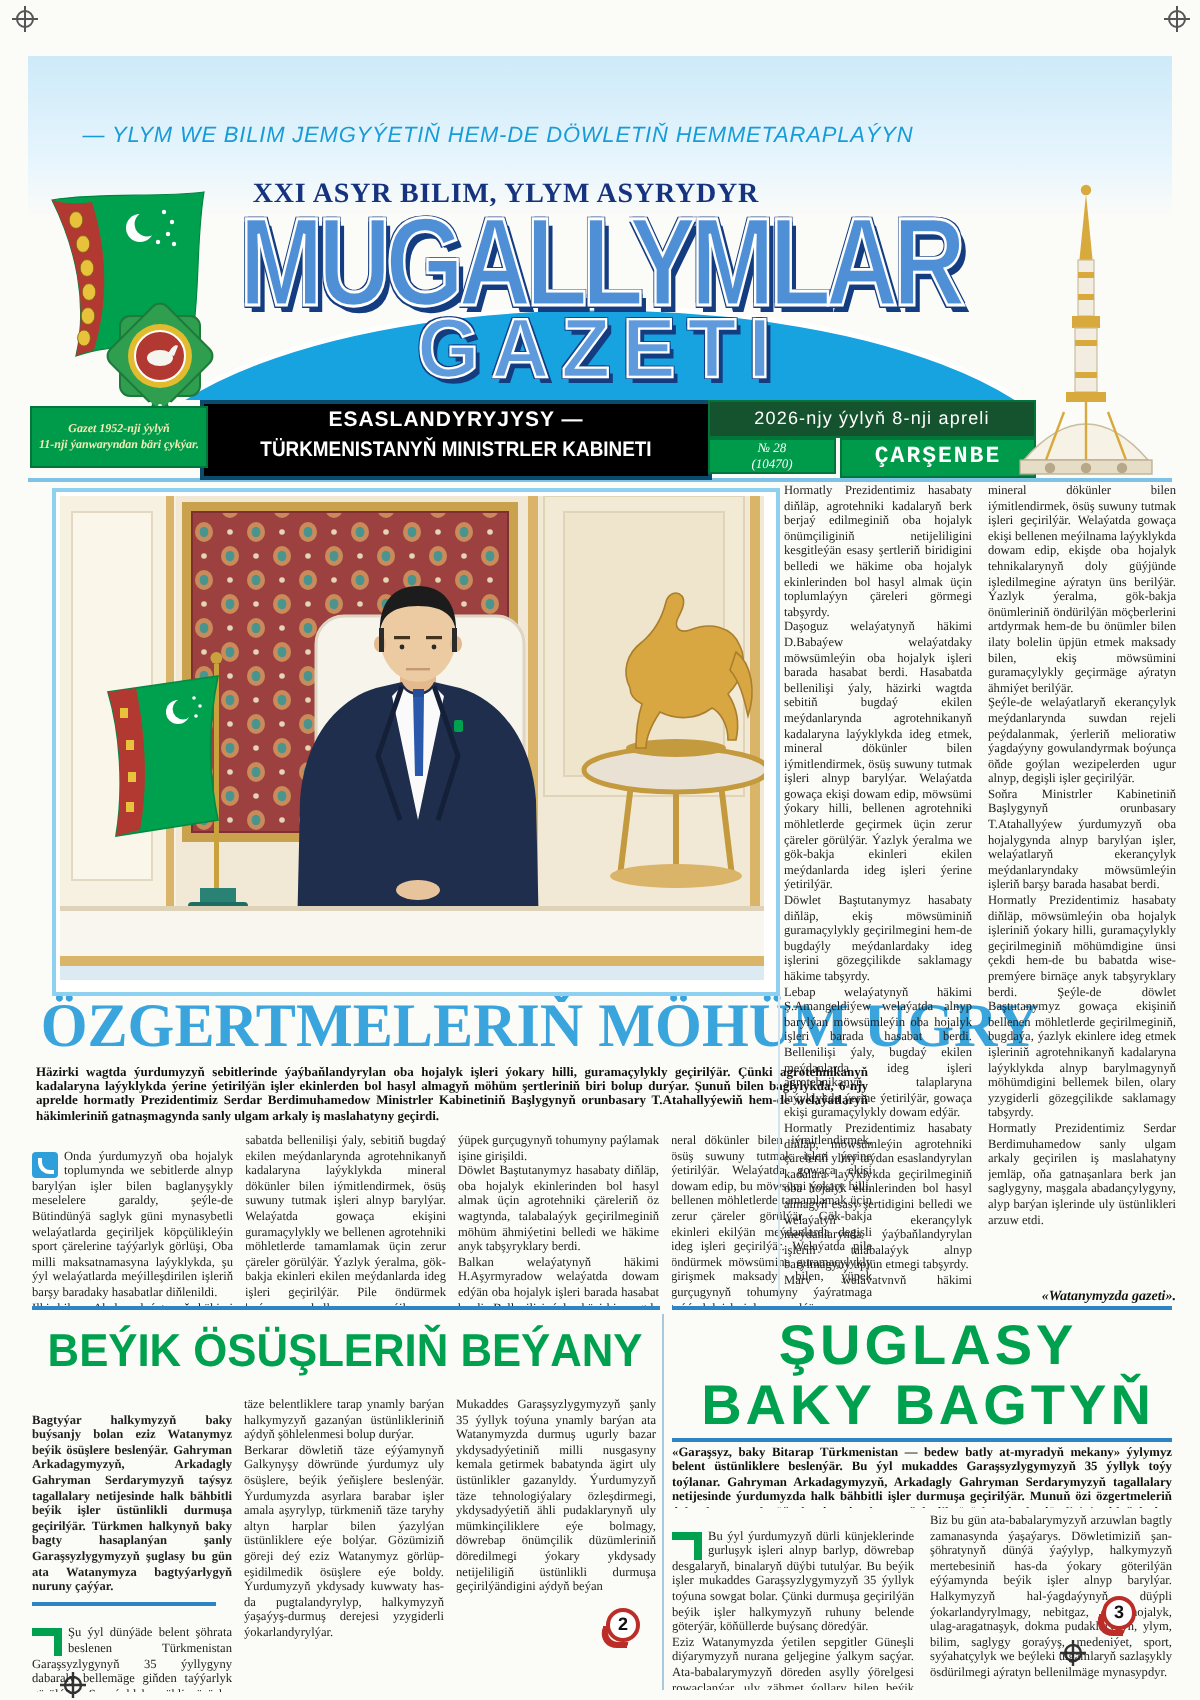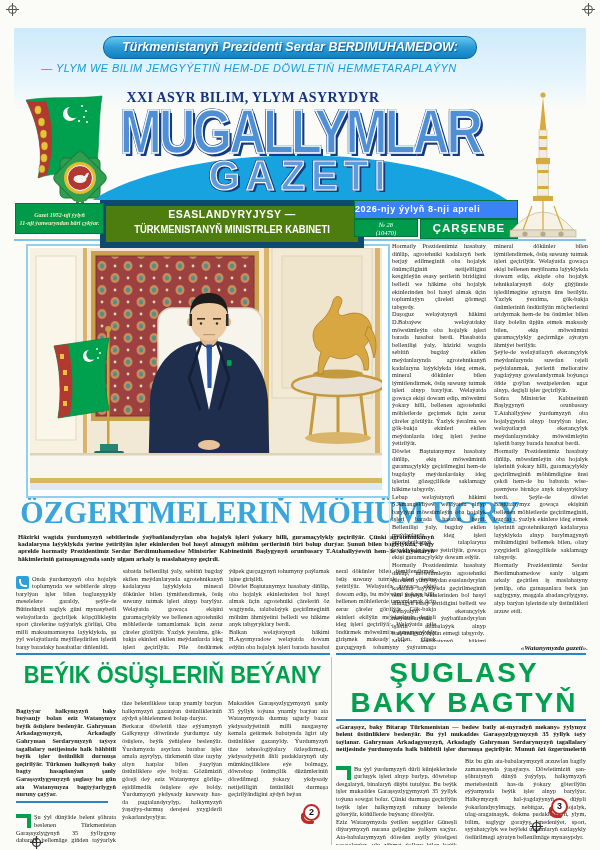--- a/index.html
+++ b/index.html
@@ -43,32 +43,32 @@
      text-shadow:3px 3px 0 #143c80,1px 1px 0 #143c80,-1px 1px 0 #143c80,1px -1px 0 #143c80,-1px -1px 0 #143c80;
      z-index:2;white-space:nowrap;}
   .arc-svg{left:92px;top:146px;z-index:1;}
   .mast-sub{left:140px;top:153px;width:320px;text-align:center;
      font-family:"Liberation Sans",sans-serif;font-weight:900;font-size:40px;line-height:42px;
      letter-spacing:6px;transform:scaleY(1.05);transform-origin:center top;
      color:#5e9adc;-webkit-text-stroke:1.1px #fff;
      text-shadow:2.5px 2.5px 0 #143c80,1px 1px 0 #143c80,-1px 1px 0 #143c80,1px -1px 0 #143c80,-1px -1px 0 #143c80;
      z-index:3;white-space:nowrap;}
 
-  .founder-box{left:100px;top:200px;width:252px;height:36px;background:#4d7c0f;border:6px solid #0c4a6e;
+  .founder-box{left:100px;top:200px;width:252px;height:36px;background:#000000;border:2px solid #0c4a6e;
      color:#fff;font-family:"Liberation Sans",sans-serif;font-weight:bold;text-align:center;z-index:4;}
   .founder-box .l1{font-size:10.5px;line-height:16px;letter-spacing:.5px;}
   .founder-box .l2{font-size:10.5px;line-height:14px;transform:scaleX(.9);transform-origin:center;white-space:nowrap;}
-  .date-bar{left:354px;top:200px;width:162px;height:17px;background:#3b82f6;border:1px solid #00763a;
-     color:#fff;font-family:"Liberation Sans",sans-serif;font-weight:bold;font-size:9px;line-height:16px;
-     letter-spacing:.6px;z-index:4;white-space:nowrap;}
+  .date-bar{left:354px;top:200px;width:162px;height:17px;background:#14532d;border:1px solid #00763a;
+     color:#fff;font-family:"Liberation Sans",sans-serif;font-weight:normal;font-size:9px;line-height:16px;
+     text-align:center;letter-spacing:.6px;z-index:4;white-space:nowrap;}
   .num-cell{left:354px;top:219px;width:64px;height:18px;background:#009a4b;border:1px solid #00763a;
      color:#fff;text-align:center;font-style:italic;font-size:6.5px;line-height:8px;padding-top:1px;
      box-sizing:border-box;z-index:4;}
   .day-cell{left:420px;top:219px;width:96px;height:18px;background:#009a4b;border:1px solid #00763a;
-     color:#fff;font-family:Liberation Sans, sans-serif;font-weight:bold;font-size:11.5px;line-height:17px;
+     color:#fff;font-family:Liberation Mono, monospace;font-weight:bold;font-size:11.5px;line-height:17px;
      text-align:center;letter-spacing:1px;z-index:4;}
   .since-box{left:15px;top:203px;width:89px;height:31px;background:#009a4b;border:1px solid #00763a;
      color:#f6ecb4;font-style:italic;font-weight:bold;font-size:6px;line-height:8px;text-align:center;
      padding-top:7px;box-sizing:border-box;z-index:4;}
   .mast-rule{left:14px;top:239px;width:572px;height:2px;background:#7ec2e6;}
 
   .flag-emblem{left:12px;top:94px;width:98px;height:112px;z-index:3;}
   .monument{left:508px;top:90px;width:70px;height:150px;z-index:5;}
 
   
@@ -147,21 +147,20 @@
       </svg>
   </div>
   <div class="regmark" style="left:530px;top:820px;">
     <svg width="13" height="13">
         <circle cx="6.5" cy="6.5" r="4" fill="none" stroke="#333" stroke-width="1.2"></circle>
         <path d="M6.5 0 V13 M0 6.5 H13" stroke="#333" stroke-width="1.2"></path>
       </svg>
   </div>
 
   <div class="abs header-bg"></div>
-  <div class="abs quote-banner">Türkmenistanyň Prezidenti Serdar BERDIMUHAMEDOW:</div>
   <div class="abs slogan">
     <div>— YLYM WE BILIM JEMGYÝETIŇ HEM-DE DÖWLETIŇ HEMMETARAPLAÝYN</div>
   </div>
   <div class="abs era-line">XXI ASYR BILIM, YLYM ASYRYDYR</div>
 
 
   <div class="abs mast-title">MUGALLYMLAR</div>
   <svg class="abs arc-svg" width="416" height="54">
     <ellipse cx="208" cy="100" rx="242" ry="92" fill="#16a3e0" stroke="#ffffff" stroke-width="2.5"></ellipse>
   </svg>

